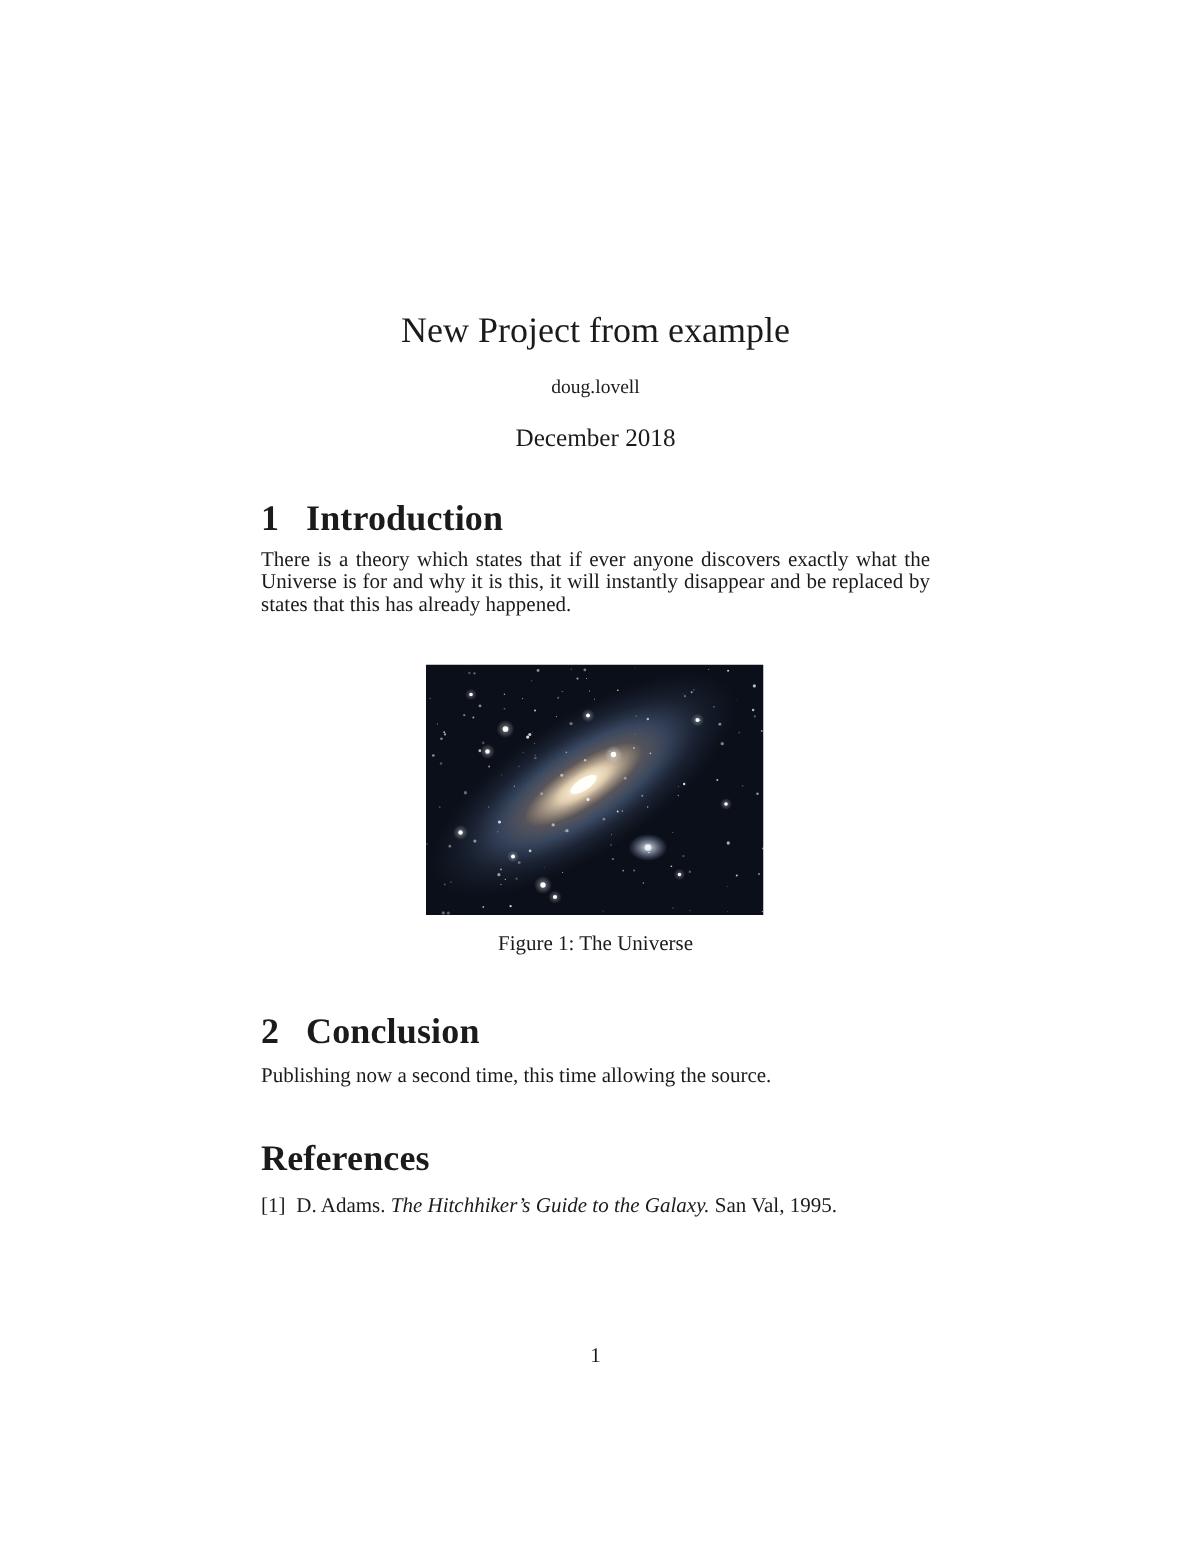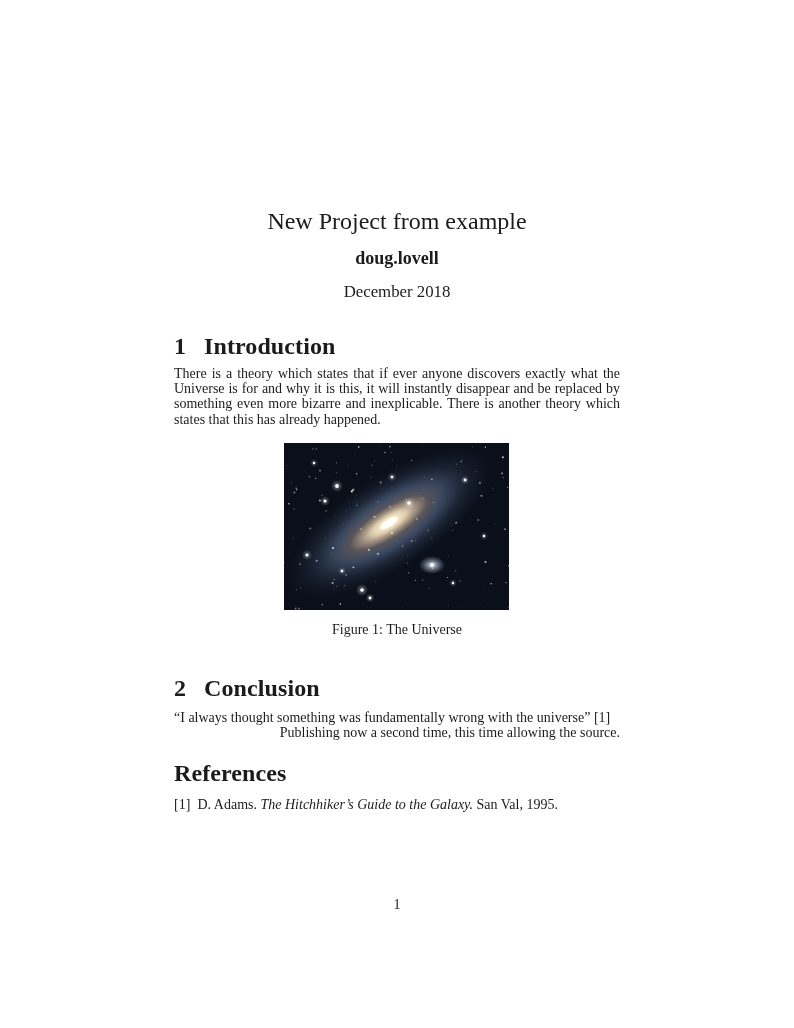--- a/index.html
+++ b/index.html
@@ -10,21 +10,21 @@
     font-family: "Liberation Serif", "DejaVu Serif", serif;
     color: #1b1b1b;
     overflow: hidden;
   }
   .abs { position: absolute; }
   .centered { left: 0; width: 794px; text-align: center; }
 
   .doc-title {
     top: 207px; font-size: 24px; font-weight: 400; line-height: 28px;
   }
-  .doc-author { top: 248px; font-size: 18px; line-height: 20px; font-weight: bold; }
+  .doc-author { top: 248px; font-size: 13px; line-height: 20px; }
   .doc-date   { top: 282px; font-size: 16.8px; line-height: 20px; }
 
   .section-heading {
     left: 174px; width: 446px;
     font-size: 24px; font-weight: 700; line-height: 24px;
     letter-spacing: 0.1px;
   }
   .sec-intro { top: 334px; }
   .sec-conclusion { top: 676px; }
   .sec-references { top: 761px; }
@@ -63,21 +63,20 @@
 
   <div class="abs centered doc-date">December 2018</div>
 
   <div class="abs section-heading sec-intro">
     <span class="sec-num">1</span><span>Introduction</span>
   </div>
 
   <div class="abs body-text intro-para">
       <div>There is a theory which states that if ever anyone discovers exactly what the</div>
       <div>Universe is for and why it is this, it will instantly disappear and be replaced by</div>
-      <div>something even more bizarre and inexplicable. There is another theory which</div>
       <div>states that this has already happened.</div>
     </div>
 
   <div class="abs figure-wrap">
     <svg width="225" height="167" viewBox="0 0 225 167" xmlns="http://www.w3.org/2000/svg">
       <defs>
         <radialGradient id="ghalo">
           <stop offset="0" stop-color="#93a5c2" stop-opacity="0.95"></stop>
           <stop offset="0.5" stop-color="#5d7294" stop-opacity="0.6"></stop>
           <stop offset="1" stop-color="#2c3c58" stop-opacity="0"></stop>
@@ -281,21 +280,20 @@
     </svg>
   </div>
 
   <div class="abs centered body-text figure-caption">Figure 1: The Universe</div>
 
   <div class="abs section-heading sec-conclusion">
     <span class="sec-num">2</span><span>Conclusion</span>
   </div>
 
   <div class="abs body-text conclusion-para">
-      <div>“I always thought something was fundamentally wrong with the universe” [1]</div>
       <div>Publishing now a second time, this time allowing the source.</div>
     </div>
 
   <div class="abs section-heading sec-references">
     <span>References</span>
   </div>
 
   <div class="abs body-text ref-item">
     <span class="ref-marker">[1]</span>
     <span>D. Adams.</span>

